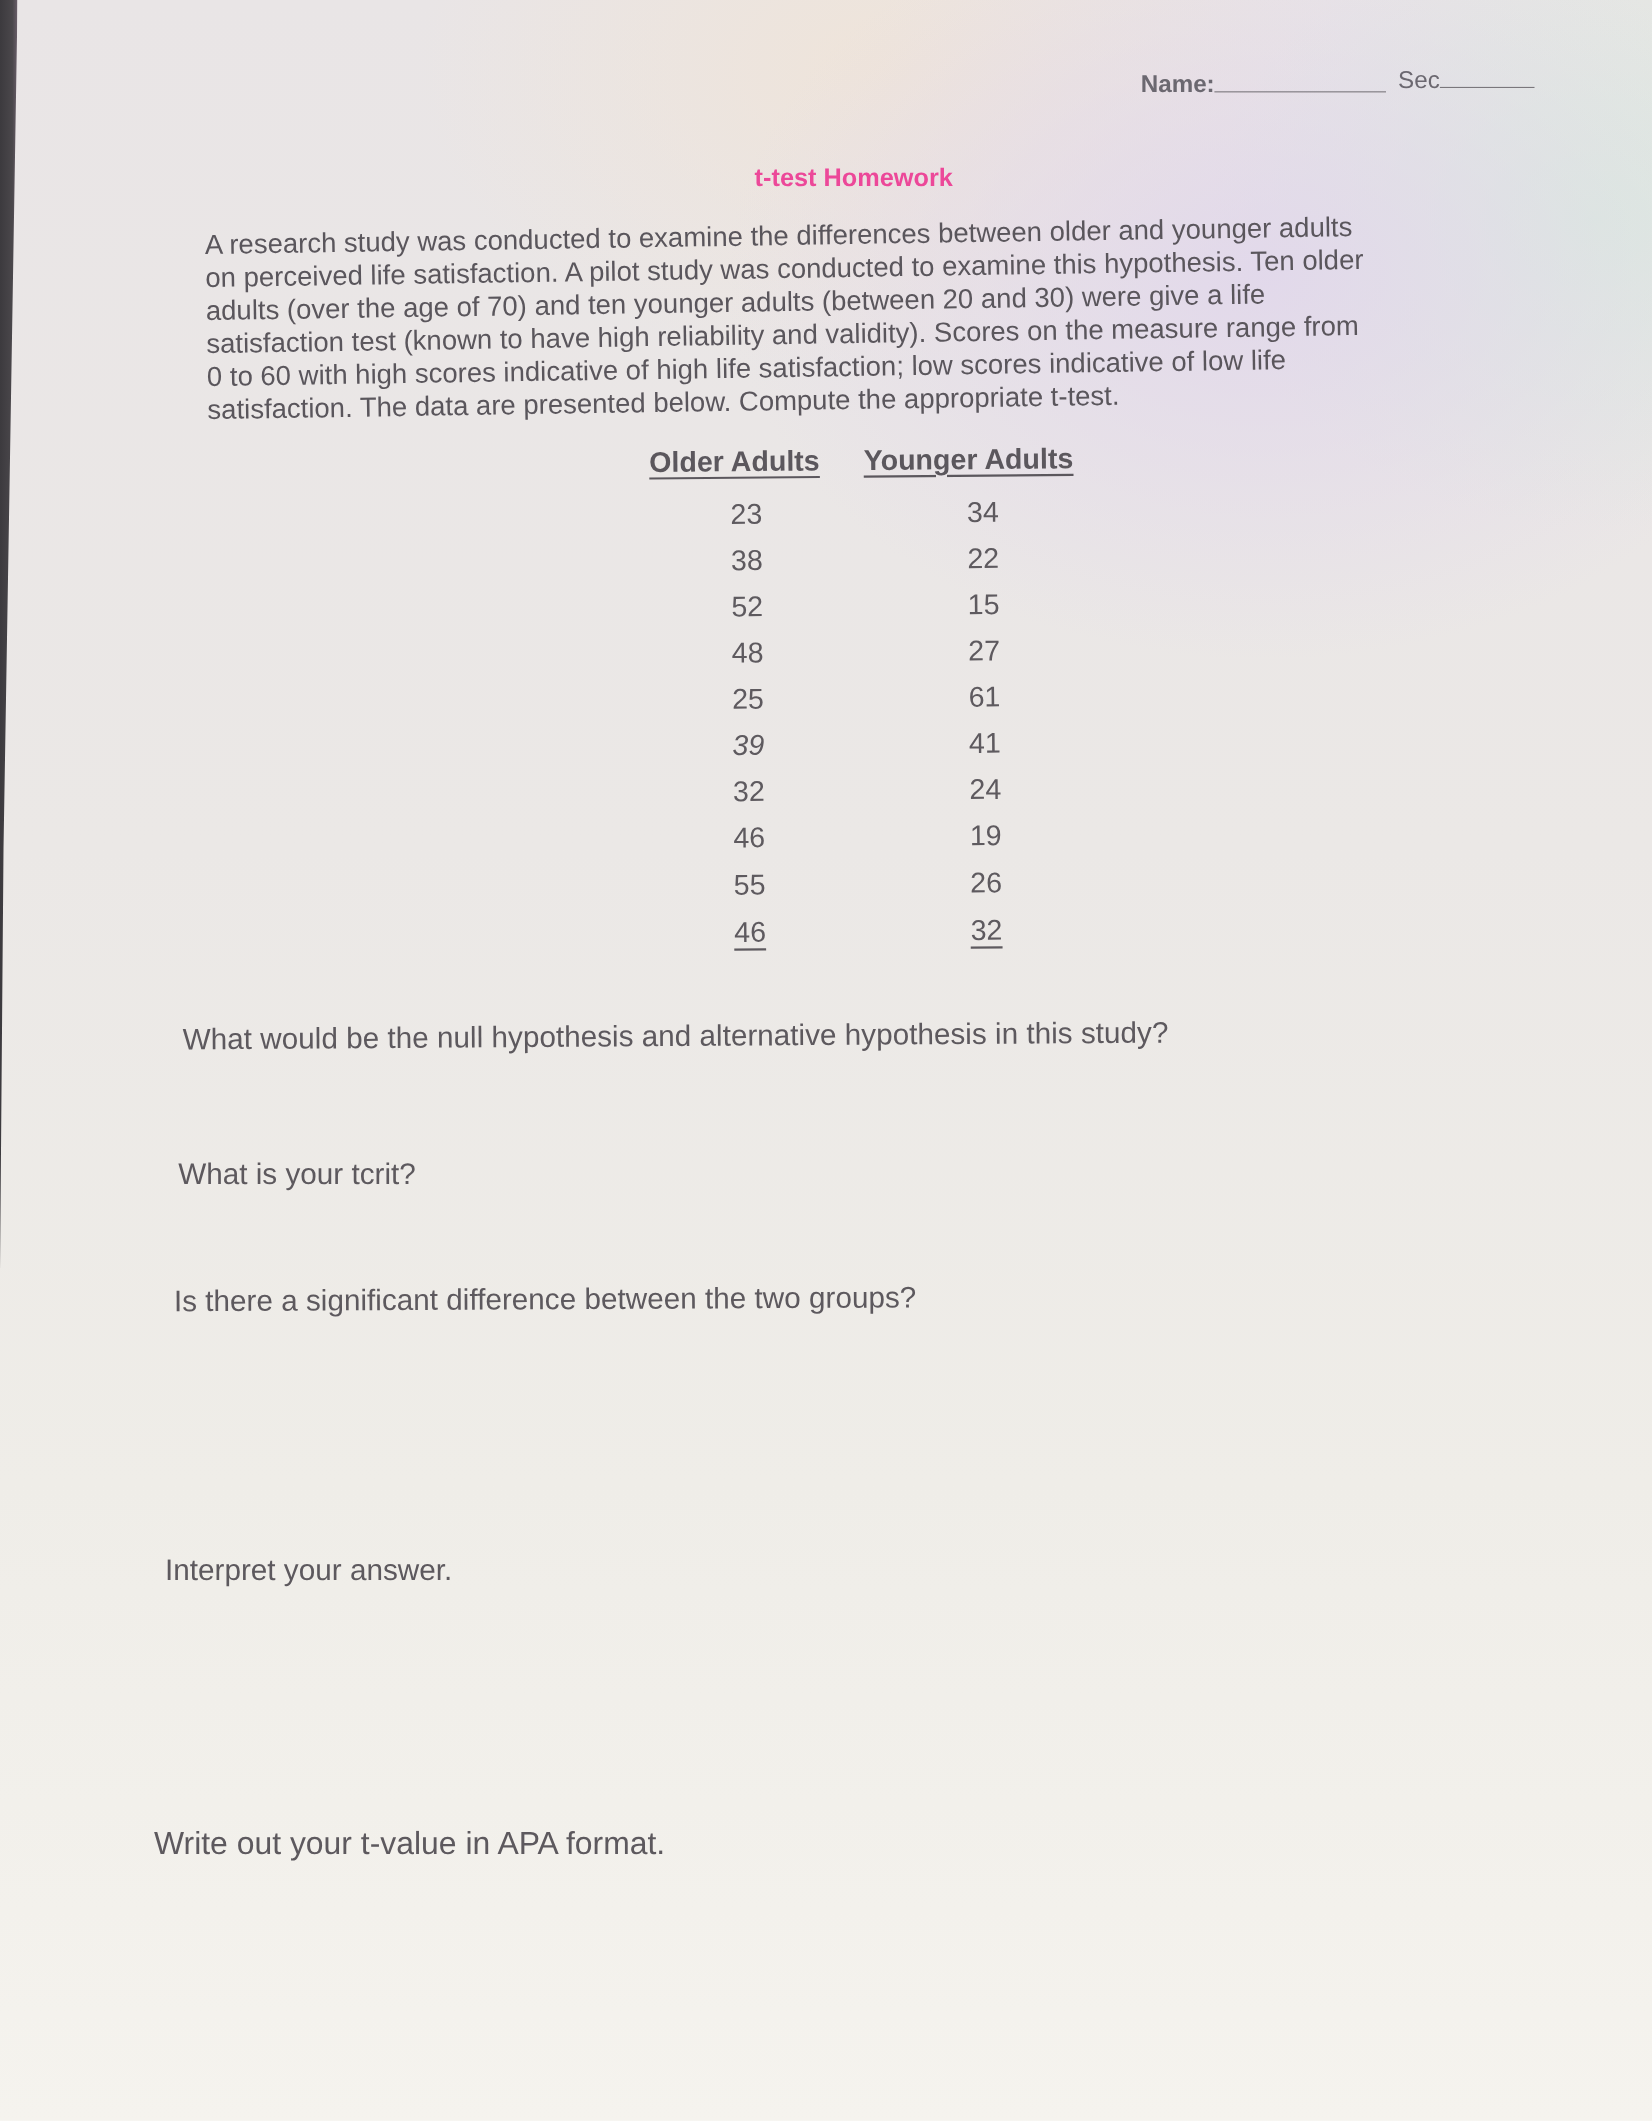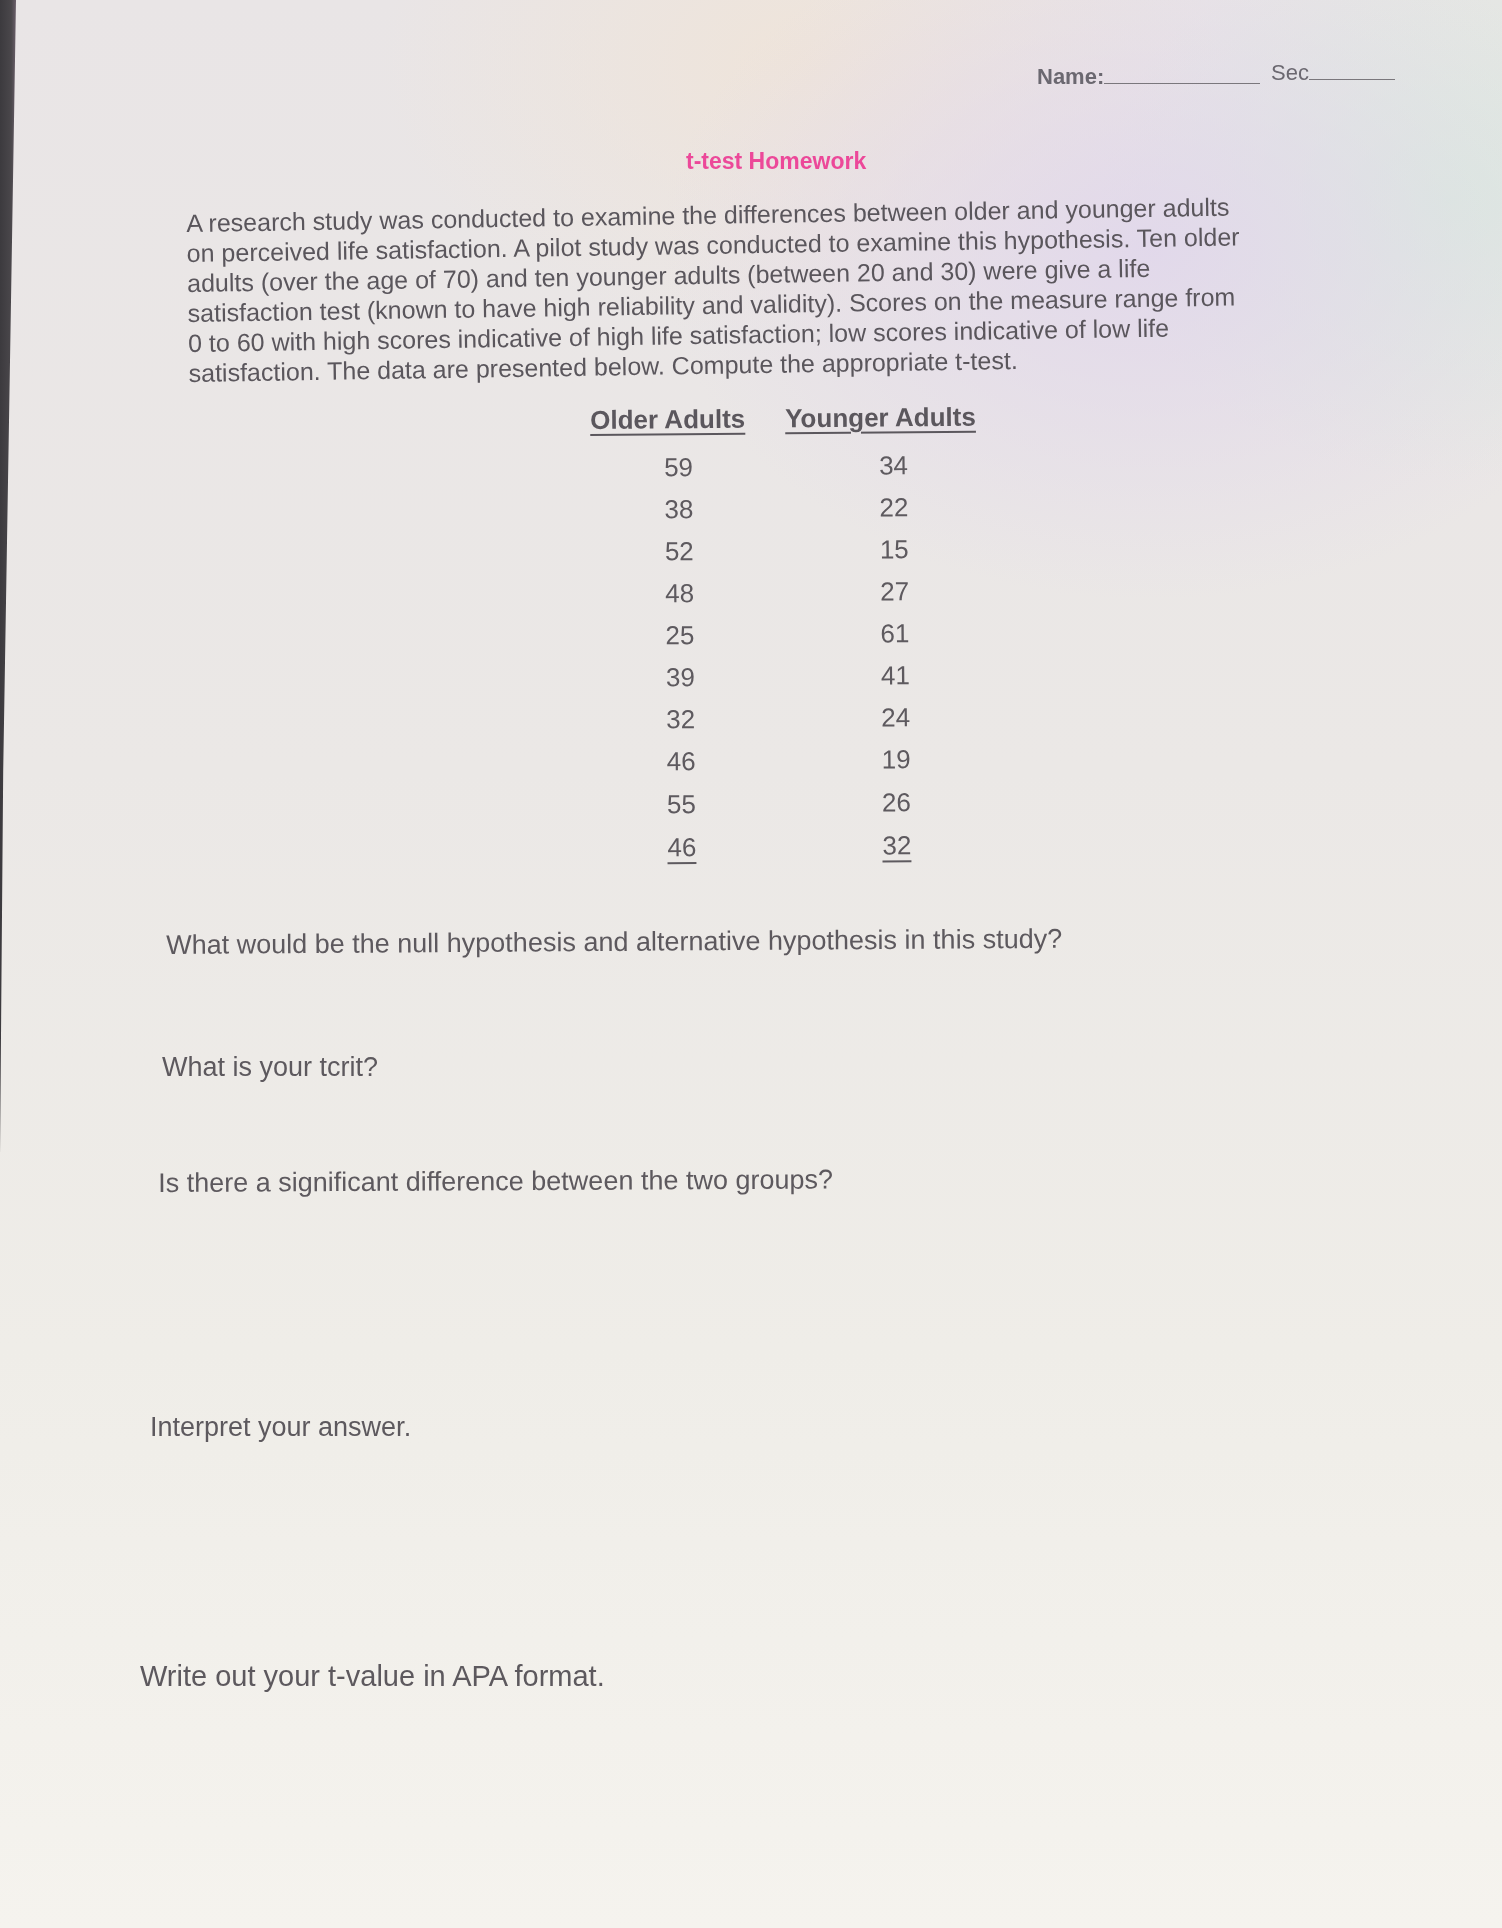--- a/index.html
+++ b/index.html
@@ -50,26 +50,26 @@
   <div>on perceived life satisfaction. A pilot study was conducted to examine this hypothesis. Ten older</div>
   <div>adults (over the age of 70) and ten younger adults (between 20 and 30) were give a life</div>
   <div>satisfaction test (known to have high reliability and validity). Scores on the measure range from</div>
   <div>0 to 60 with high scores indicative of high life satisfaction; low scores indicative of low life</div>
   <div>satisfaction. The data are presented below. Compute the appropriate t-test.</div>
 </div>
 
 <div class="table">
   <div class="col" style="left:0;">
     <div class="col-head">Older Adults</div>
-    <div class="cell" style="left:48px; top:48px;">59</div>
+    <div class="cell" style="left:48px; top:48px;">23</div>
     <div class="cell" style="left:48px; top:90px;">38</div>
     <div class="cell" style="left:48px; top:132px;">52</div>
     <div class="cell" style="left:48px; top:174px;">48</div>
     <div class="cell" style="left:48px; top:216px;">25</div>
-    <div class="cell" style="left:48px; top:258px;">39</div>
+    <div class="cell" style="left:48px; top:258px;font-style:italic;">39</div>
     <div class="cell" style="left:48px; top:300px;">32</div>
     <div class="cell" style="left:48px; top:342px;">46</div>
     <div class="cell" style="left:48px; top:385px;">55</div>
     <div class="cell last" style="left:48px; top:428px;">46</div>
   </div>
   <div class="col" style="left:195px;">
     <div class="col-head">Younger Adults</div>
     <div class="cell" style="left:68px; top:48px;">34</div>
     <div class="cell" style="left:68px; top:90px;">22</div>
     <div class="cell" style="left:68px; top:132px;">15</div>

